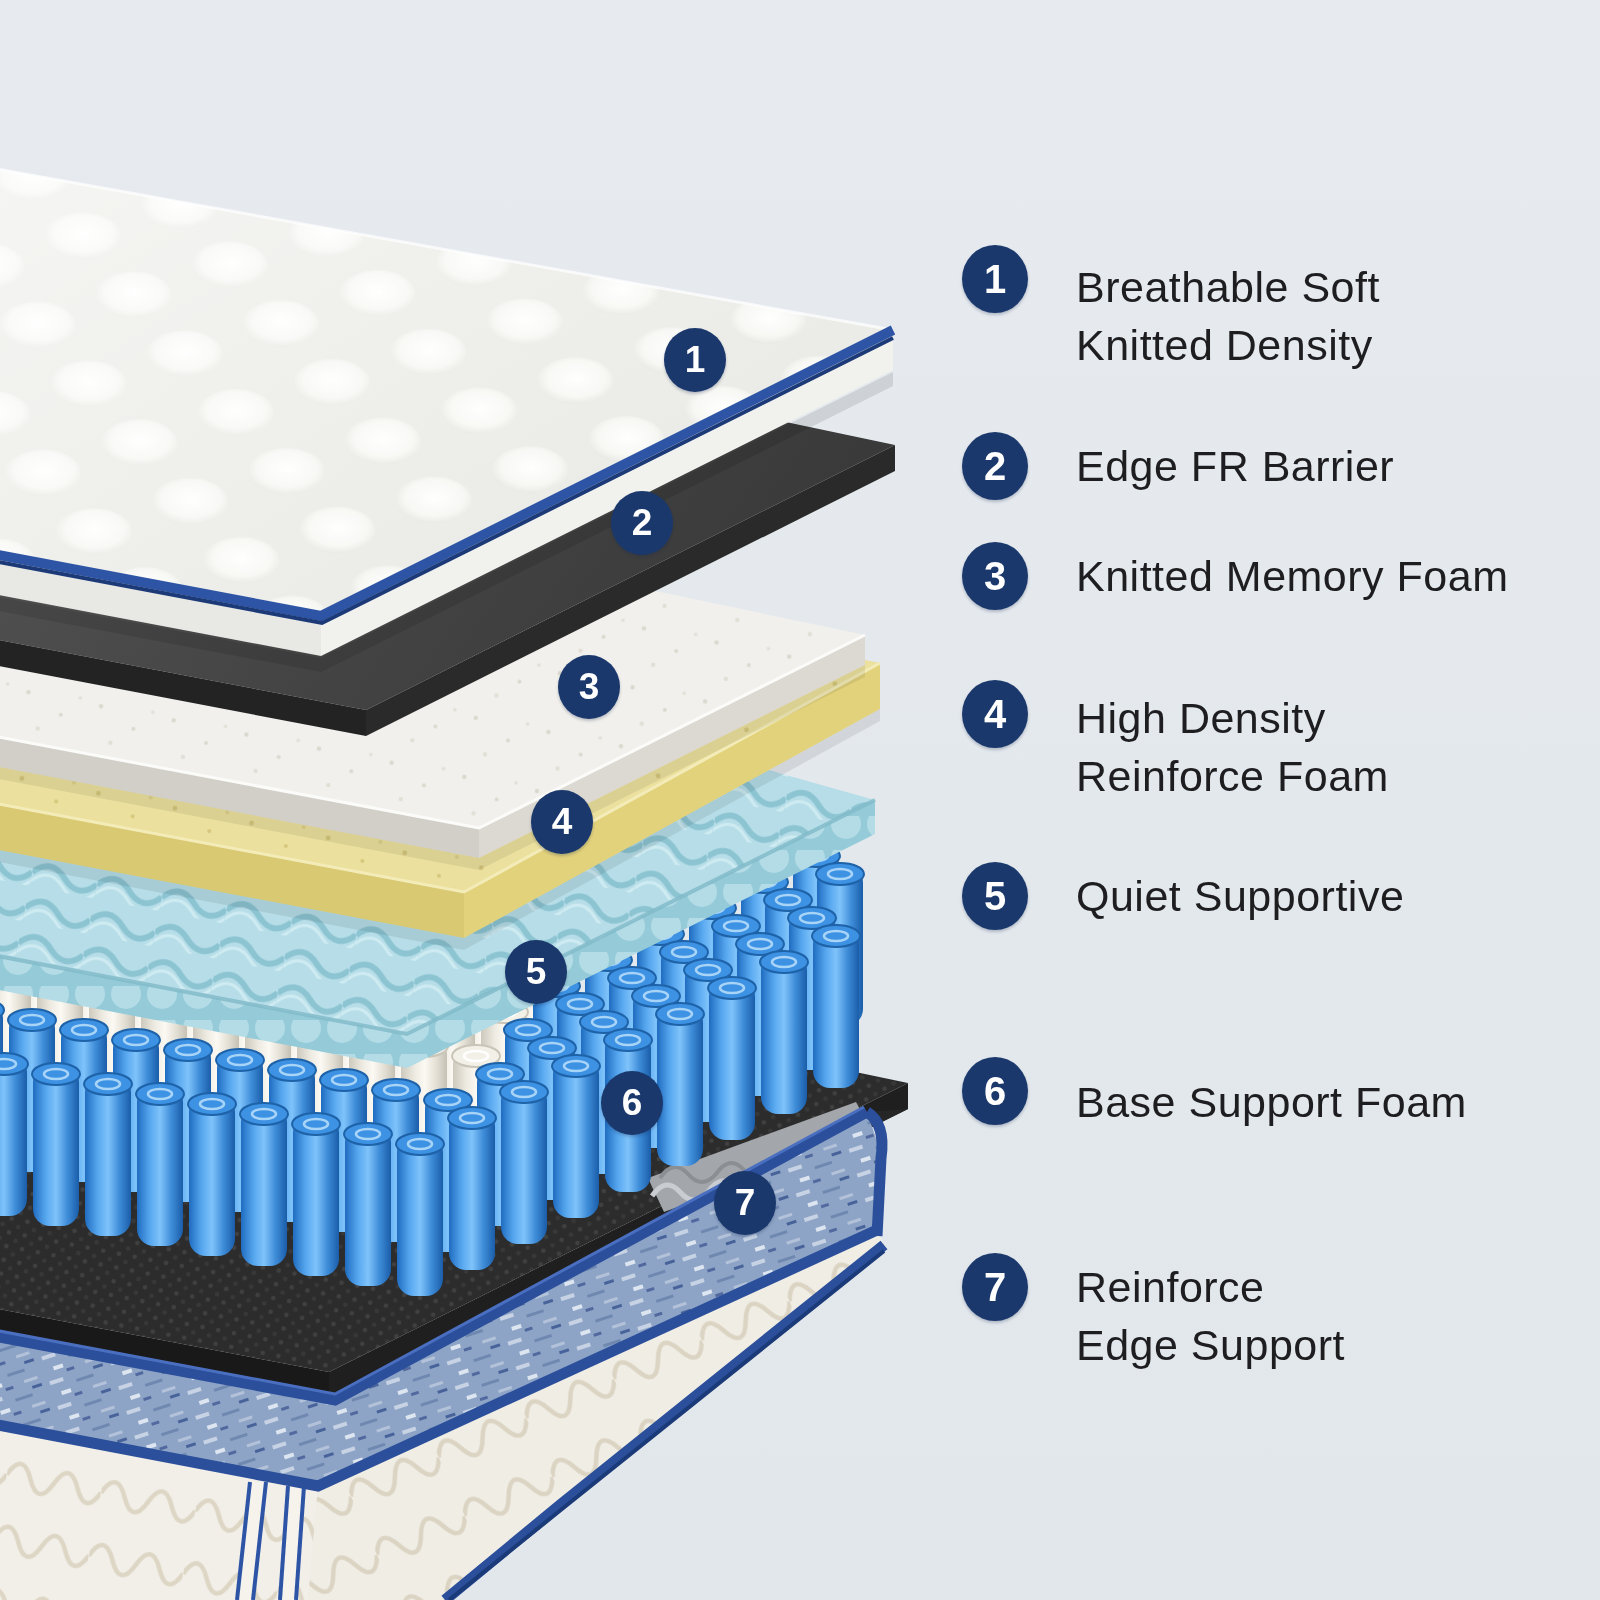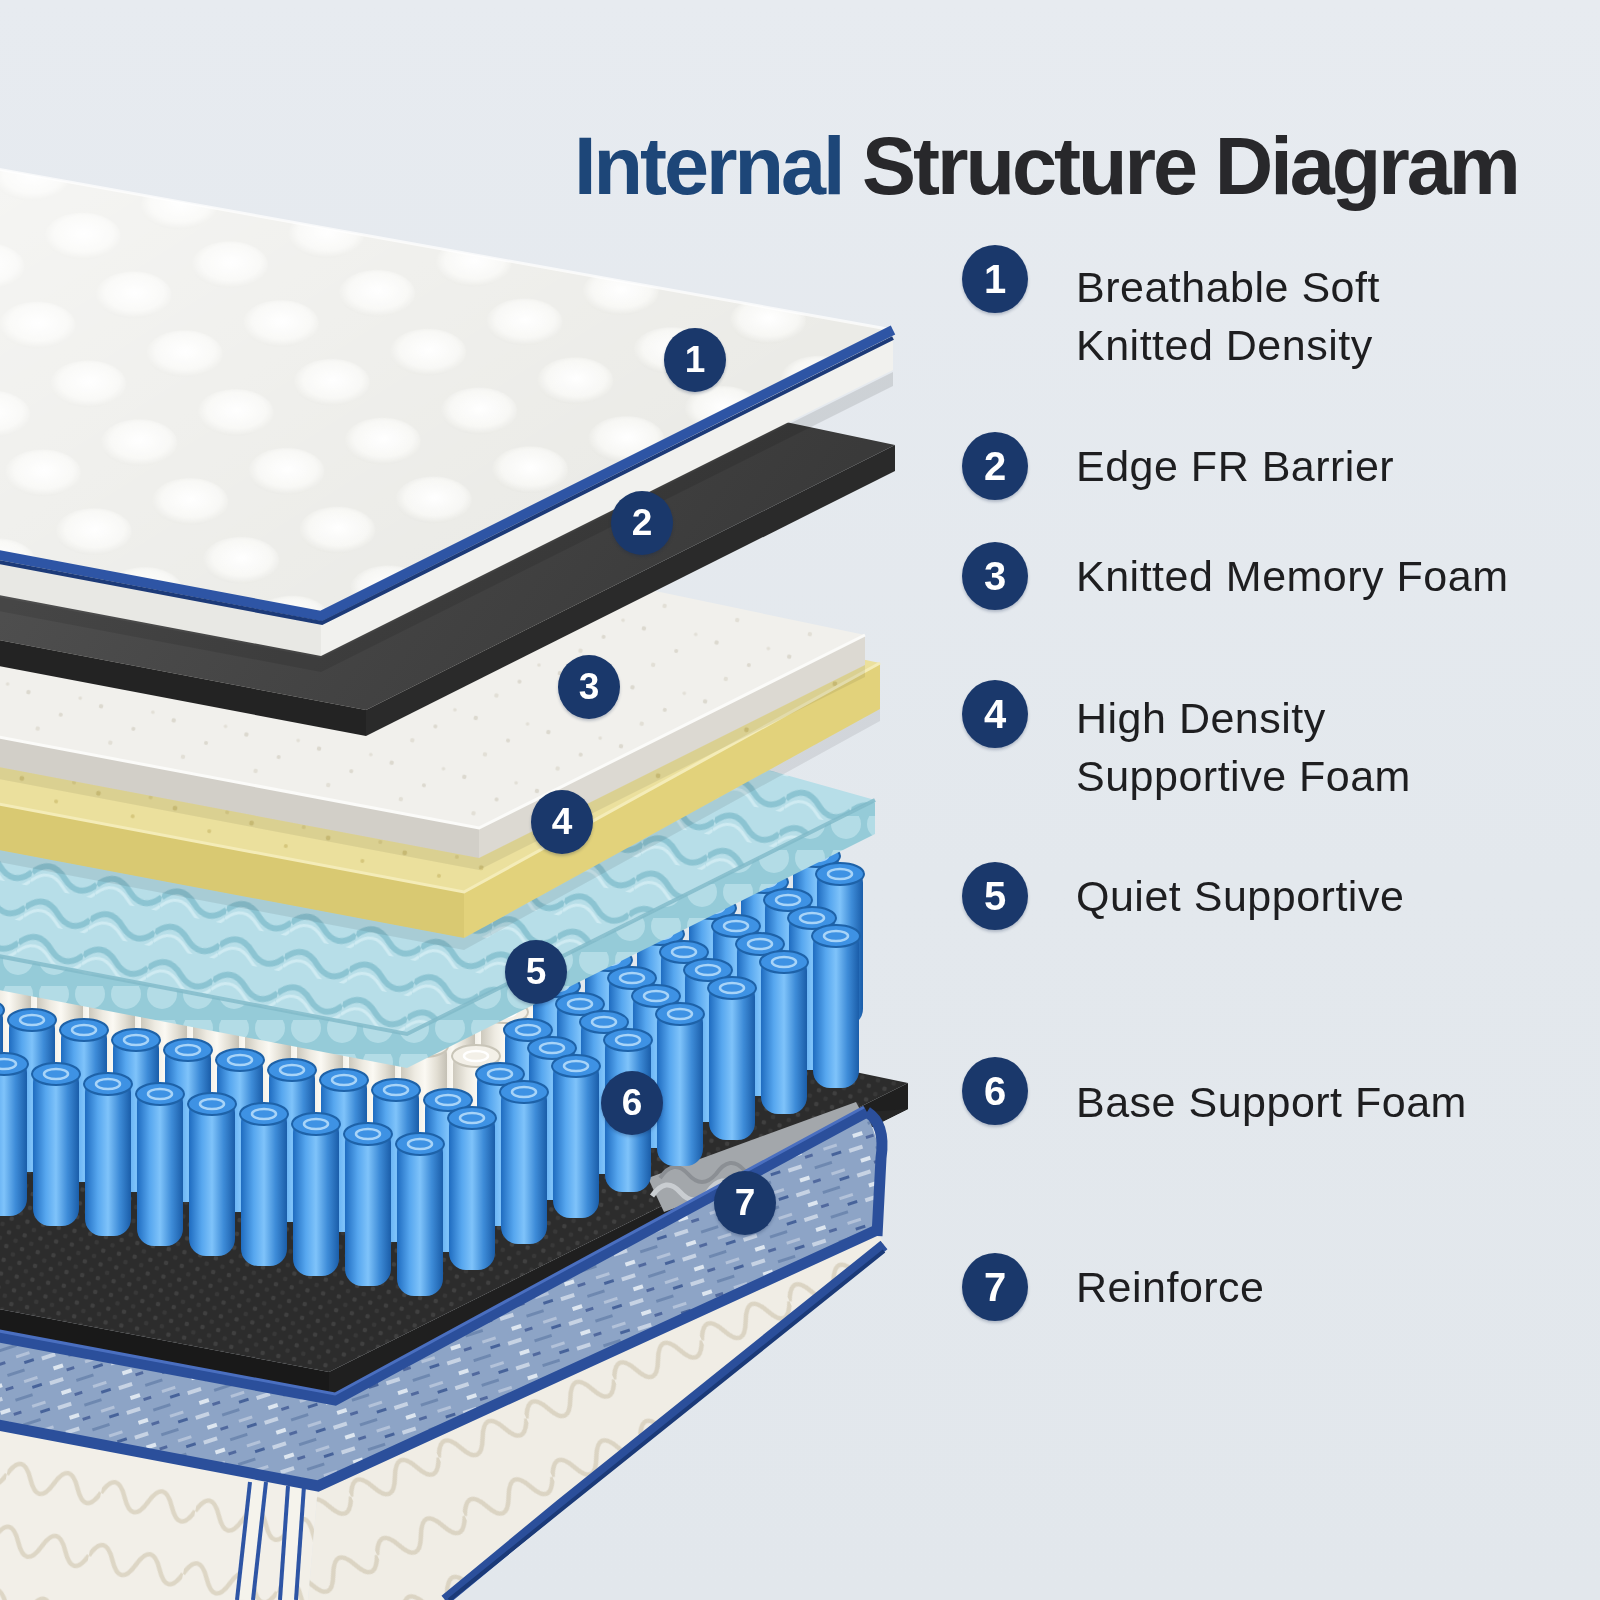--- a/index.html
+++ b/index.html
@@ -296,21 +296,20 @@
   </svg>
 
   <div class="dbadge" style="left:664px;top:328px;">1</div>
   <div class="dbadge" style="left:611px;top:491px;">2</div>
   <div class="dbadge" style="left:558px;top:655px;">3</div>
   <div class="dbadge" style="left:531px;top:790px;">4</div>
   <div class="dbadge" style="left:505px;top:940px;">5</div>
   <div class="dbadge" style="left:601px;top:1071px;">6</div>
   <div class="dbadge" style="left:714px;top:1171px;">7</div>
 
-  <h1 class="title"><span class="hl">Internal</span><span class="rest"> Structure Diagram</span></h1>
 
   <div class="legend">
 
     <div class="litem" style="top:245px;">
       <div class="lbadge">1</div>
       <div class="ltext" style="top:13px;">
         <div>Breathable Soft</div>
         <div>Knitted Density</div>
       </div>
     </div>
@@ -326,21 +325,21 @@
       <div class="lbadge">3</div>
       <div class="ltext" style="top:5px;">
         <div>Knitted Memory Foam</div>
       </div>
     </div>
 
     <div class="litem" style="top:680px;">
       <div class="lbadge">4</div>
       <div class="ltext" style="top:9px;">
         <div>High Density</div>
-        <div>Supportive Foam</div>
+        <div>Reinforce Foam</div>
       </div>
     </div>
 
     <div class="litem" style="top:862px;">
       <div class="lbadge">5</div>
       <div class="ltext" style="top:5px;">
         <div>Quiet Supportive</div>
       </div>
     </div>
 
@@ -348,17 +347,18 @@
       <div class="lbadge">6</div>
       <div class="ltext" style="top:16px;">
         <div>Base Support Foam</div>
       </div>
     </div>
 
     <div class="litem" style="top:1253px;">
       <div class="lbadge">7</div>
       <div class="ltext" style="top:5px;">
         <div>Reinforce</div>
+        <div>Edge Support</div>
       </div>
     </div>
 
   </div>
 </div>
 
 </body></html>

